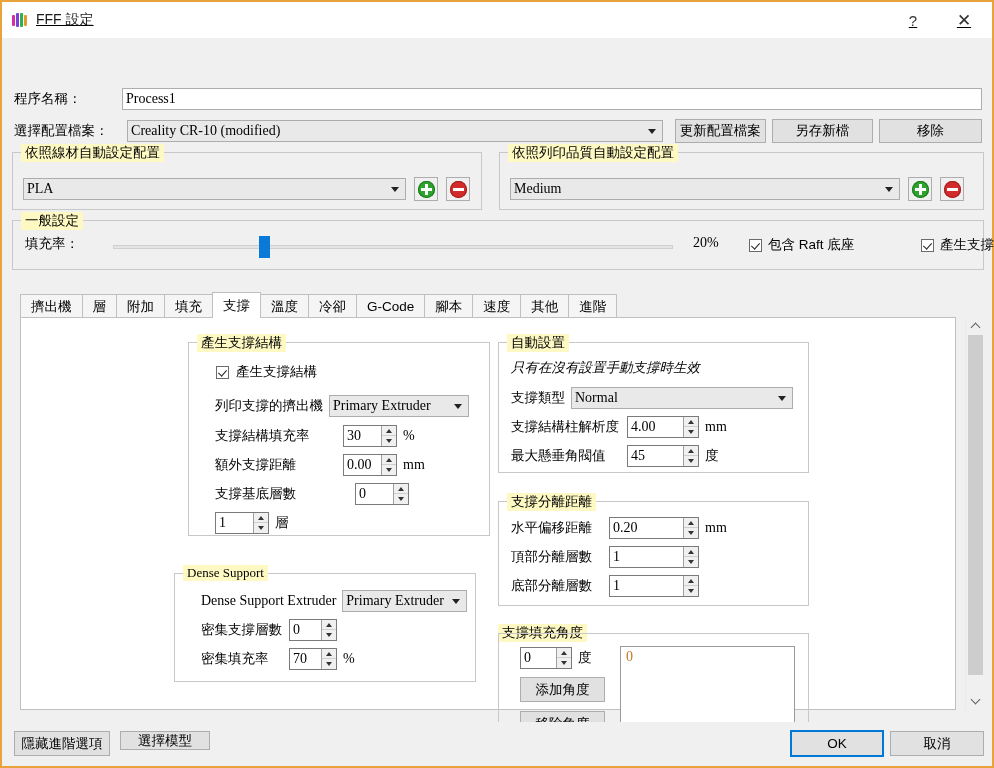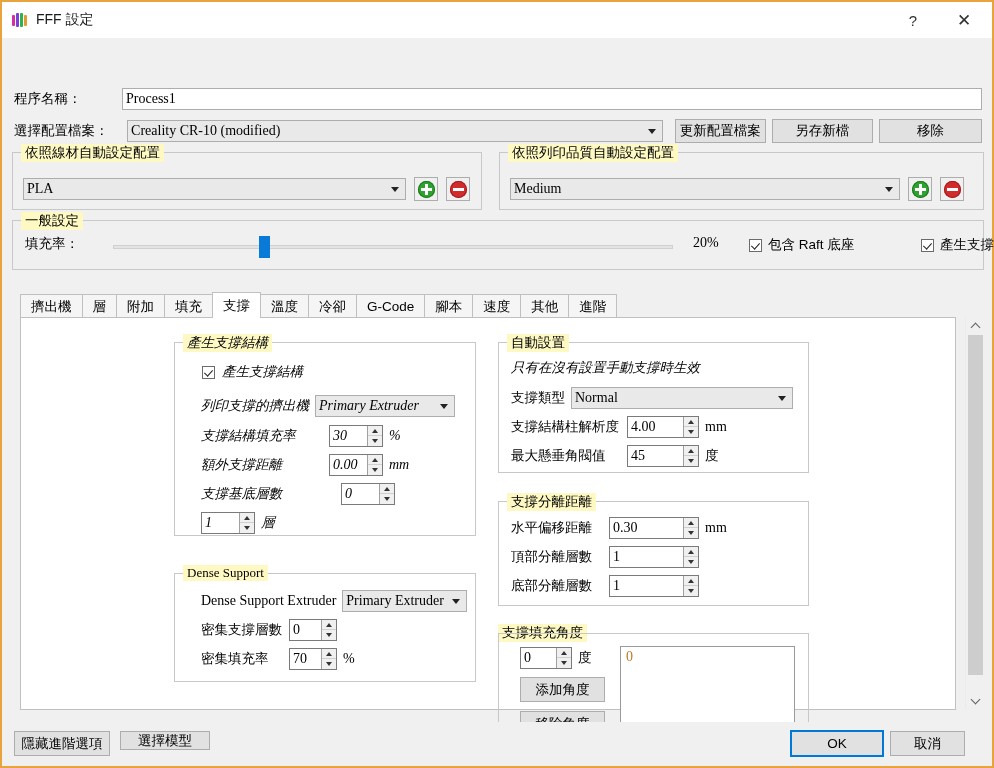--- a/index.html
+++ b/index.html
@@ -15,20 +15,21 @@
     width: 994px; height: 768px;
     border: 2px solid #e8a33d;
     background: #f0f0f0;
     display: flex; flex-direction: column;
   }
   
   .titlebar {
     height: 36px; background: #ffffff;
     display: flex; align-items: center;
     flex: 0 0 auto;
+    text-decoration: underline;
   }
   .title-icon {
     width: 16px; height: 16px; margin-left: 10px; margin-right: 8px;
     position: relative; flex: 0 0 auto;
   }
   .title-icon i {
     position: absolute; top: 1px; width: 3px; height: 14px; display: block;
     border-radius: 1px;
   }
   .title-icon i:nth-child(1){ left:0px;  background:#d32ea8; height:11px; top:3px;}
@@ -271,21 +272,21 @@
           <div class="tab">冷卻</div>
           <div class="tab">G-Code</div>
           <div class="tab">腳本</div>
           <div class="tab">速度</div>
           <div class="tab">其他</div>
           <div class="tab">進階</div>
         </div>
 
       <div class="tabpanel">
 
-        <div class="group" style="left:153px; top:24px; width:302px; height:194px;font-style:italic;">
+        <div class="group" style="left:167px; top:24px; width:302px; height:194px;">
           <div class="group-title">產生支撐結構</div>
 
           <div class="row" style="position:absolute; left:27px; top:20px; gap:7px;">
             <span class="chk on"></span>
             <span class="lbl">產生支撐結構</span>
           </div>
 
           <div class="row" style="position:absolute; left:26px; top:52px; gap:6px;">
             <span class="lbl">列印支撐的擠出機</span>
             <span class="combo" style="width:140px;">
@@ -445,21 +446,21 @@
             <span class="lbl">度</span>
           </div>
         </div>
 
         <div class="group" style="left:477px; top:183px; width:311px; height:105px;">
           <div class="group-title">支撐分離距離</div>
 
           <div class="row" style="position:absolute; left:12px; top:15px; gap:6px;">
             <span class="lbl" style="width:92px;">水平偏移距離</span>
             <span class="spin" style="width:90px;">
-              <span class="val">0.30</span>
+              <span class="val">0.20</span>
               <span class="btns">
                 <span>
                     <i class="tri-up"></i>
                   </span>
                 <span>
                     <i class="tri-dn"></i>
                   </span>
               </span>
             </span>
             <span class="unit">mm</span>
@@ -536,16 +537,16 @@
       </div>
 
     </div>
 
   </div>
 
   <div class="bottombar">
     <div class="btn" style="position:absolute; left:12px; top:9px; width:96px; height:25px;">隱藏進階選項</div>
     <div class="btn" style="position:absolute; left:118px; top:9px; width:90px; height:19px;">選擇模型</div>
     <div class="btn default" style="position:absolute; left:788px; top:8px; width:94px; height:27px;">OK</div>
-    <div class="btn" style="position:absolute; left:888px; top:9px; width:75px; height:25px;">取消</div>
+    <div class="btn" style="position:absolute; left:888px; top:9px; width:94px; height:25px;">取消</div>
   </div>
 
 </div>
 
 </body></html>

